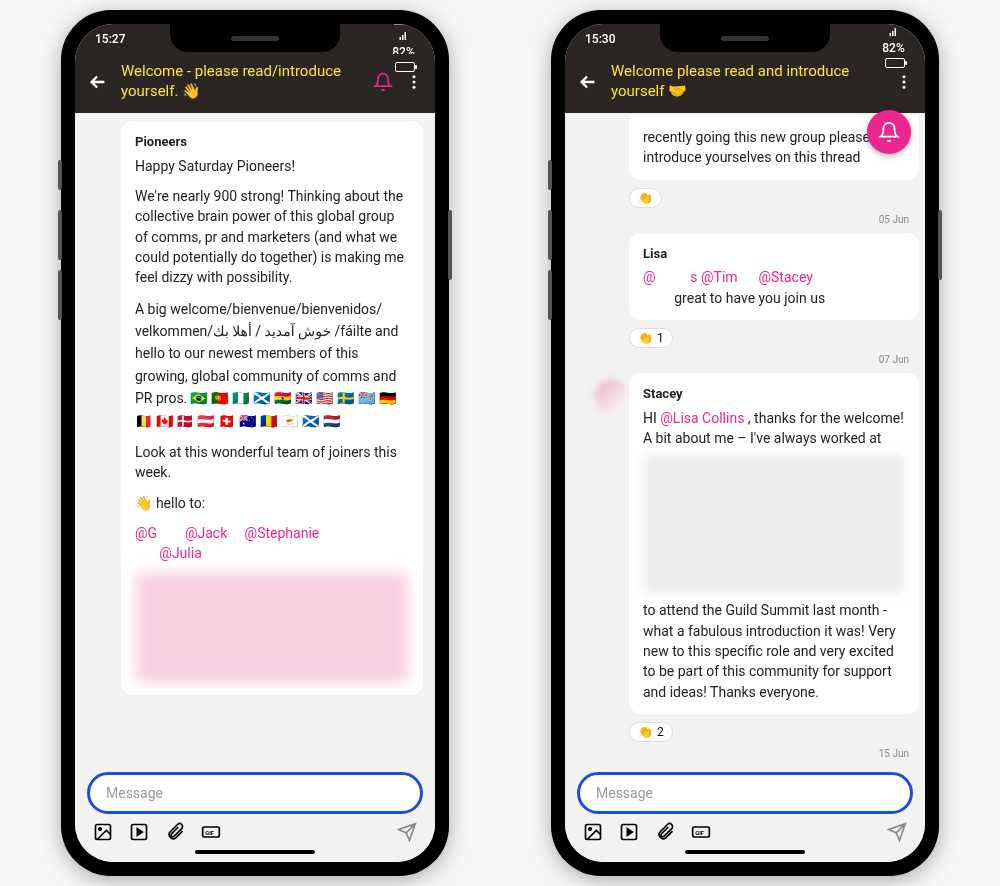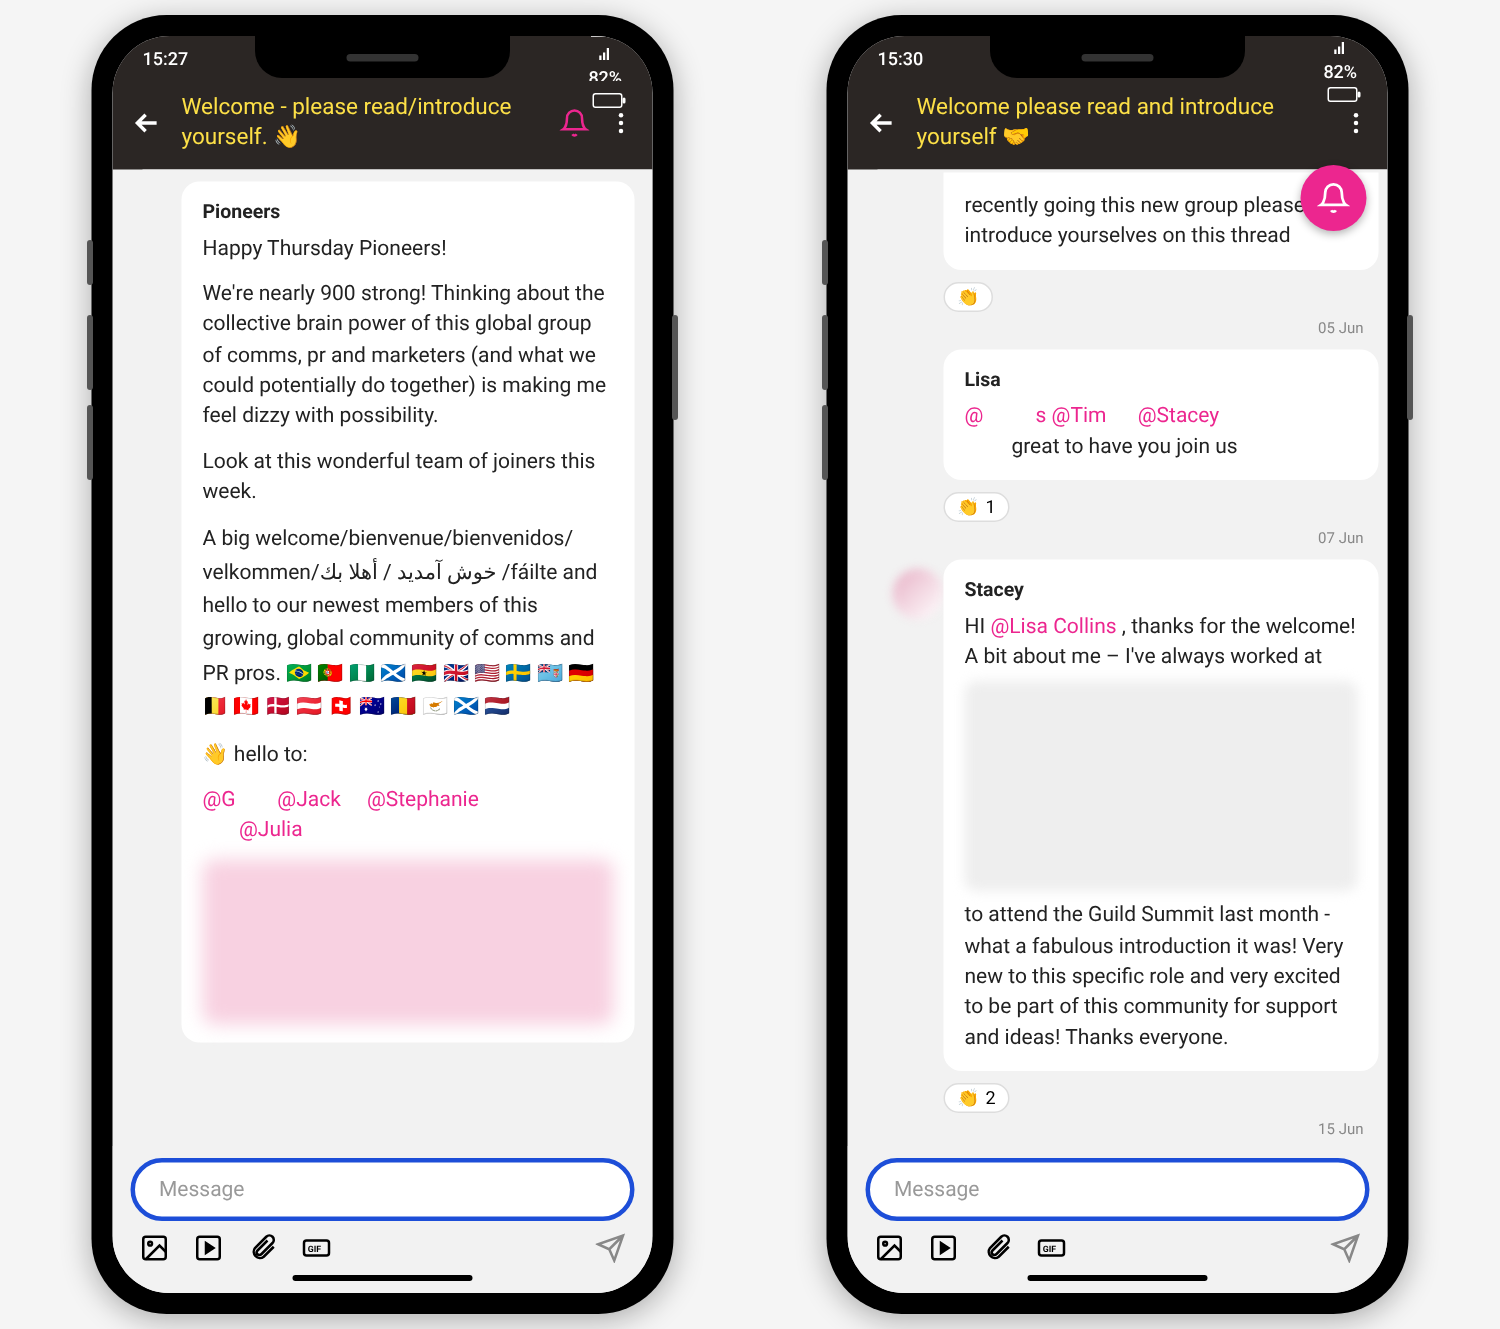--- a/index.html
+++ b/index.html
@@ -234,27 +234,27 @@
       <svg width="18" height="18" viewBox="0 0 24 24" fill="#fff">
           <circle cx="12" cy="5" r="2"></circle>
           <circle cx="12" cy="12" r="2"></circle>
           <circle cx="12" cy="19" r="2"></circle>
         </svg>
     </div>
 
     <div class="content">
       <div class="msg-card" style="margin-left:20px;margin-right:6px;">
         <div class="sender">Pioneers</div>
-        <div class="p">Happy Thursday Pioneers!</div>
+        <div class="p">Happy Saturday Pioneers!</div>
         <div class="p">We're nearly 900 strong!  Thinking about the collective brain power of this global group of comms, pr and marketers (and what we could potentially do together) is making me feel dizzy with possibility.</div>
-        <div class="p">Look at this wonderful team of joiners this week.</div>
         <div class="p flags">
           <span>A big welcome/bienvenue/bienvenidos/ velkommen/خوش آمدید / أهلا بك /fáilte and hello to our newest members of this growing, global community of comms and PR pros. </span>
           <span>🇧🇷 🇵🇹 🇳🇬 🏴󠁧󠁢󠁳󠁣󠁴󠁿 🇬🇭 🇬🇧 🇺🇸 🇸🇪 🇫🇯 🇩🇪 🇧🇪 🇨🇦 🇩🇰 🇦🇹 🇨🇭 🇦🇺 🇷🇴 🇨🇾 🏴󠁧󠁢󠁳󠁣󠁴󠁿 🇳🇱</span>
         </div>
+        <div class="p">Look at this wonderful team of joiners this week.</div>
         <div class="p">👋 hello to:</div>
         <div class="p">
           <span class="mention">@G</span>&nbsp;&nbsp;&nbsp;&nbsp;&nbsp;&nbsp;&nbsp;
           <span class="mention">@Jack</span>&nbsp;&nbsp;&nbsp;&nbsp;
           <span class="mention">@Stephanie</span><br>
           &nbsp;&nbsp;&nbsp;&nbsp;&nbsp;&nbsp;&nbsp;<span class="mention">@Julia</span>
         </div>
         <div class="pink-blur"></div>
       </div>
     </div>

